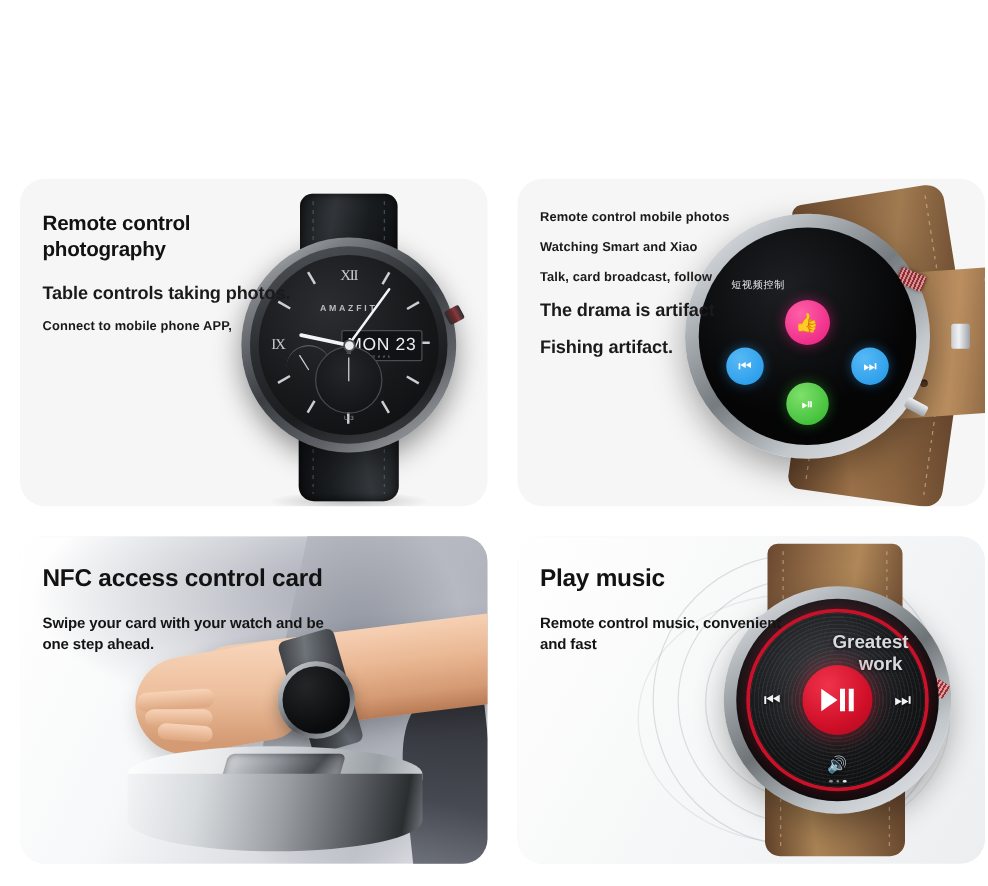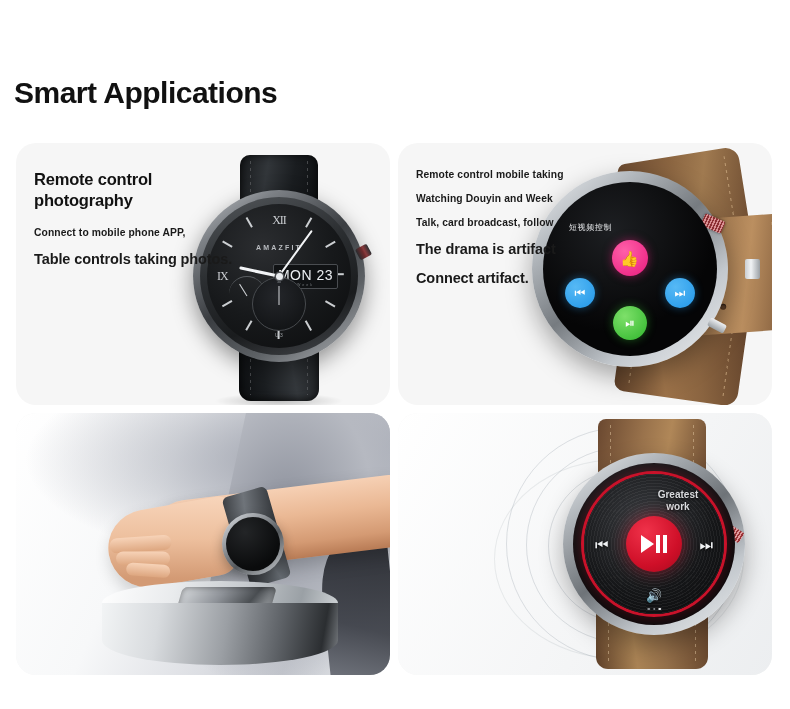--- a/index.html
+++ b/index.html
@@ -29,21 +29,21 @@
     letter-spacing: -0.5px;
   }
 
   
   .grid {
     position: absolute; left: 16px; top: 143px;
     width: 760px; height: 548px;
     display: grid;
     grid-template-columns: 374px 374px;
     grid-template-rows: 262px 262px;
-    gap: 8px;
+    gap: 24px;
   }
   .card {
     position: relative; overflow: hidden;
     border-radius: 20px; background: #f6f6f6;
   }
   .card-text { position: absolute; left: 18px; top: 26px; width: 210px; z-index: 6; }
   .ct-title {
     font-size: 16.5px; font-weight: bold; color: #121212;
     line-height: 1.26; letter-spacing: -0.2px; margin-bottom: 16px;
   }
@@ -341,22 +341,22 @@
   .vinyl {
     position: absolute; left: 50%; top: 50%; transform: translate(-50%,-50%);
     width: 140px; height: 140px; border-radius: 50%;
     background:
       repeating-radial-gradient(circle, rgba(255,255,255,.055) 0 1px, rgba(0,0,0,0) 1px 3px),
       radial-gradient(circle at 42% 34%, #3a3c40 0%, #151618 58%, #0a0a0b 100%);
     box-shadow: 0 0 0 3px #c9122a, 0 0 18px rgba(201,18,42,.45);
   }
   .song-title {
     position: absolute; left: 50%; top: 26px; transform: translateX(-50%);
-    width: 104px; text-align: center;
-    font-size: 10px; color: #d8dadd; font-weight: 600; line-height: 1.22;
+    width: 104px; text-align: right;
+    font-size: 15px; color: #d8dadd; font-weight: 600; line-height: 1.22;
     text-shadow: 0 1px 3px rgba(0,0,0,.8);
     padding-left: 48px;
   }
   .song-artist {
     position: absolute; left: 50%; top: 60px; transform: translateX(-50%);
     font-size: 6.5px; color: #b9bcc0; letter-spacing: .4px;
   }
   .c4-play {
     position: absolute; left: 50%; top: 50%; transform: translate(-50%,-50%);
     width: 56px; height: 56px; border-radius: 50%;
@@ -399,29 +399,28 @@
   .pause-bars i { width: 4px; height: 18px; background: #fff; }
 
   .thumb-ico { color:#fff; font-size: 15px; line-height:1; }
   .vb-ico { color:#fff; font-size: 12px; line-height:1; }
 </style>
 </head>
 <body>
 
 <div class="page">
 
-  <div class="headline">Smart Applications</div>
 
   <div class="grid">
 
     <div class="card">
       <div class="card-text">
         <div class="ct-title">Remote control photography</div>
+        <div class="ct-line big">Table controls taking photos.</div>
         <div class="ct-line">Connect to mobile phone APP,</div>
-        <div class="ct-line big">Table controls taking photos.</div>
       </div>
 
       <div class="watch c1-watch">
         <div class="strap-up c1-strap-u">
           <div class="stitch" style="left:10px"></div>
             <div class="stitch" style="right:10px"></div>
         </div>
         <div class="strap-dn c1-strap-d">
           <div class="stitch" style="left:11px"></div>
             <div class="stitch" style="right:11px"></div>
@@ -463,25 +462,25 @@
               <div class="hand hand-m"></div>
               <div class="pivot"></div>
             </div>
           </div>
         </div>
       </div>
     </div>
 
     <div class="card">
       <div class="card-text" style="width:200px">
-        <div class="ct-line">Remote control mobile taking</div>
-        <div class="ct-line">Watching Douyin and Week</div>
+        <div class="ct-line">Remote control mobile photos</div>
+        <div class="ct-line">Watching Smart and Xiao</div>
         <div class="ct-line">Talk, card broadcast, follow</div>
         <div class="ct-line big">The drama is artifact</div>
-        <div class="ct-line big">Connect artifact.</div>
+        <div class="ct-line big">Fishing artifact.</div>
       </div>
 
       <div class="watch c2-watch">
         <div class="c2-band-u">
           <div class="c2-st" style="left:14px"></div>
             <div class="c2-st" style="right:14px"></div>
         </div>
         <div class="c2-band-d">
           <div class="c2-st" style="left:14px"></div>
             <div class="c2-st" style="right:14px"></div>
@@ -540,20 +539,24 @@
       <div class="c3-case">
         <div class="c3-face"></div>
       </div>
 
       <div class="pedestal">
         <div class="ped-top"></div>
         <div class="ped-reader"></div>
         <div class="ped-body"></div>
       </div>
 
+      <div class="card-text" style="top:22px;width:230px">
+        <div class="ct-title lg">NFC access control card</div>
+        <div class="ct-body">Swipe your card with your watch and be one step ahead.</div>
+      </div>
     </div>
 
     <div class="card">
       <div class="c4-bg"></div>
 
       <div class="ripple" style="left:108px; top:14px;  width:234px; height:234px;"></div>
       <div class="ripple" style="left:128px; top:34px;  width:196px; height:196px;"></div>
       <div class="ripple" style="left:150px; top:56px;  width:154px; height:154px;"></div>
       <div class="ripple" style="left:96px;  top:46px;  width:250px; height:200px; border-color:rgba(150,158,168,.18)"></div>
 
@@ -591,16 +594,20 @@
             <div class="c4-vol">🔊</div>
             <div class="c4-dots">
                 <i></i>
                 <i></i>
                 <i></i>
               </div>
           </div>
         </div>
       </div>
 
+      <div class="card-text" style="top:22px;width:205px">
+        <div class="ct-title lg">Play music</div>
+        <div class="ct-body">Remote control music, convenient and fast</div>
+      </div>
     </div>
 
   </div>
 </div>
 
 </body></html>

